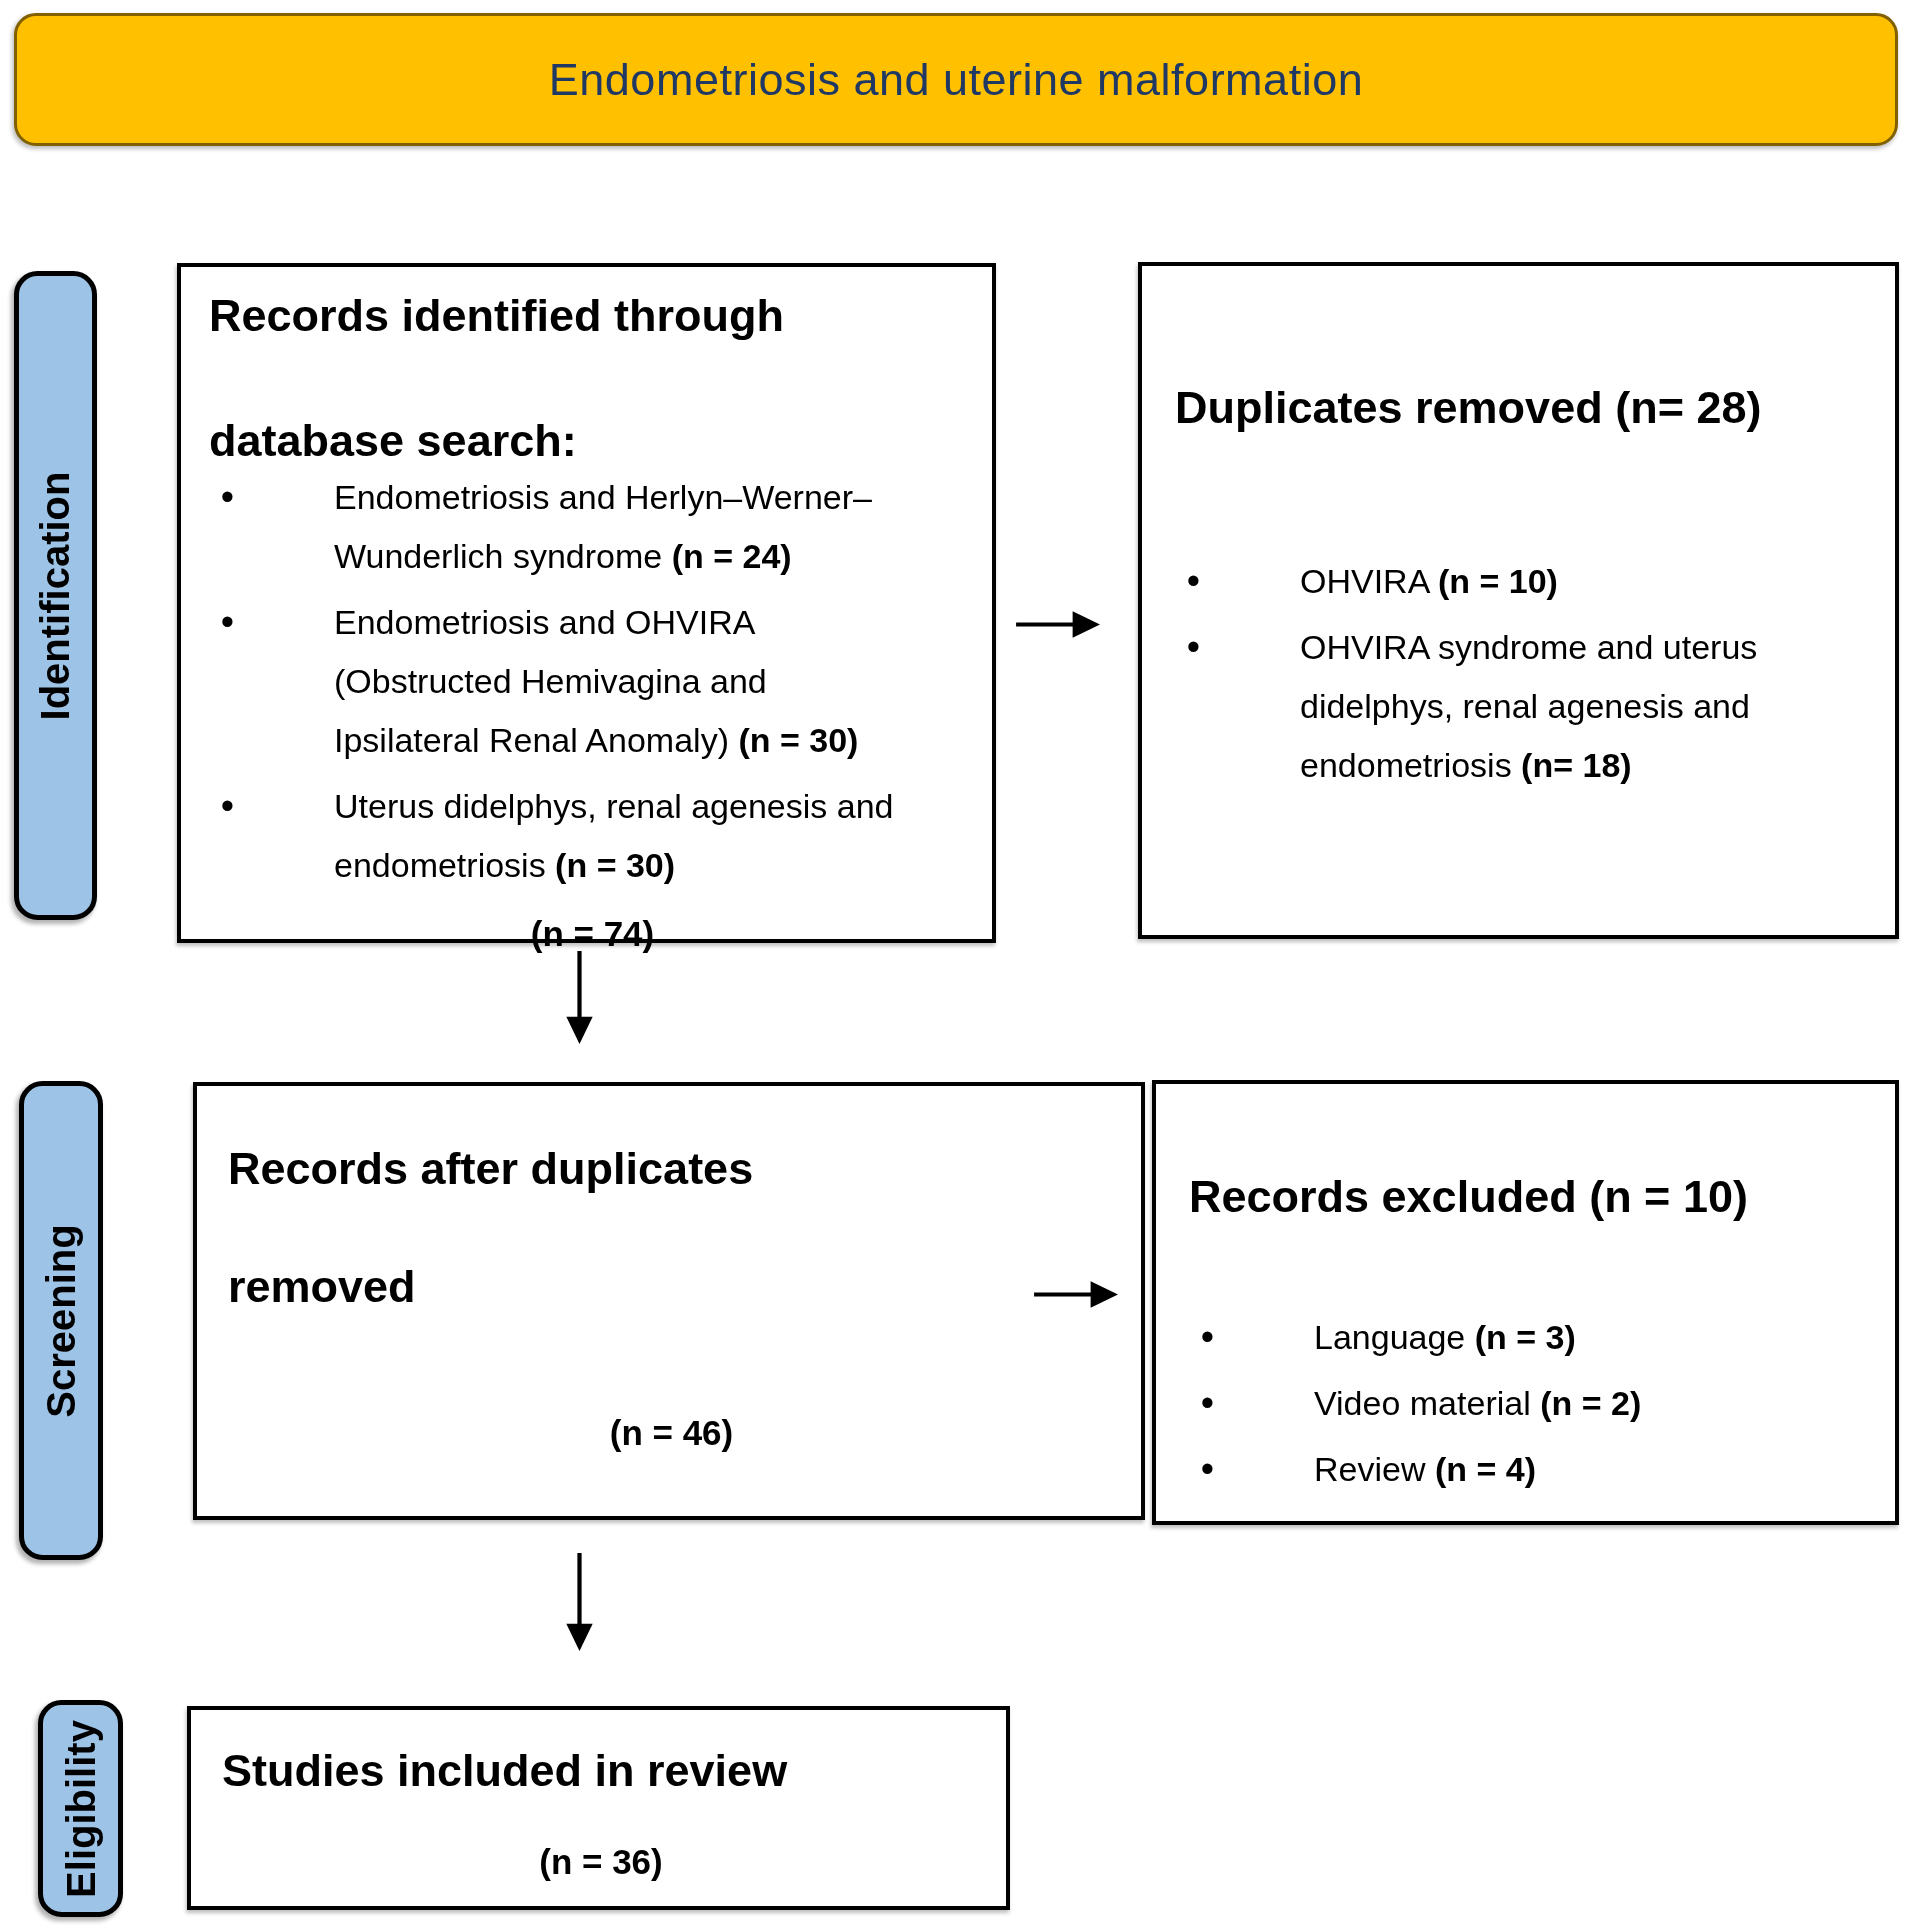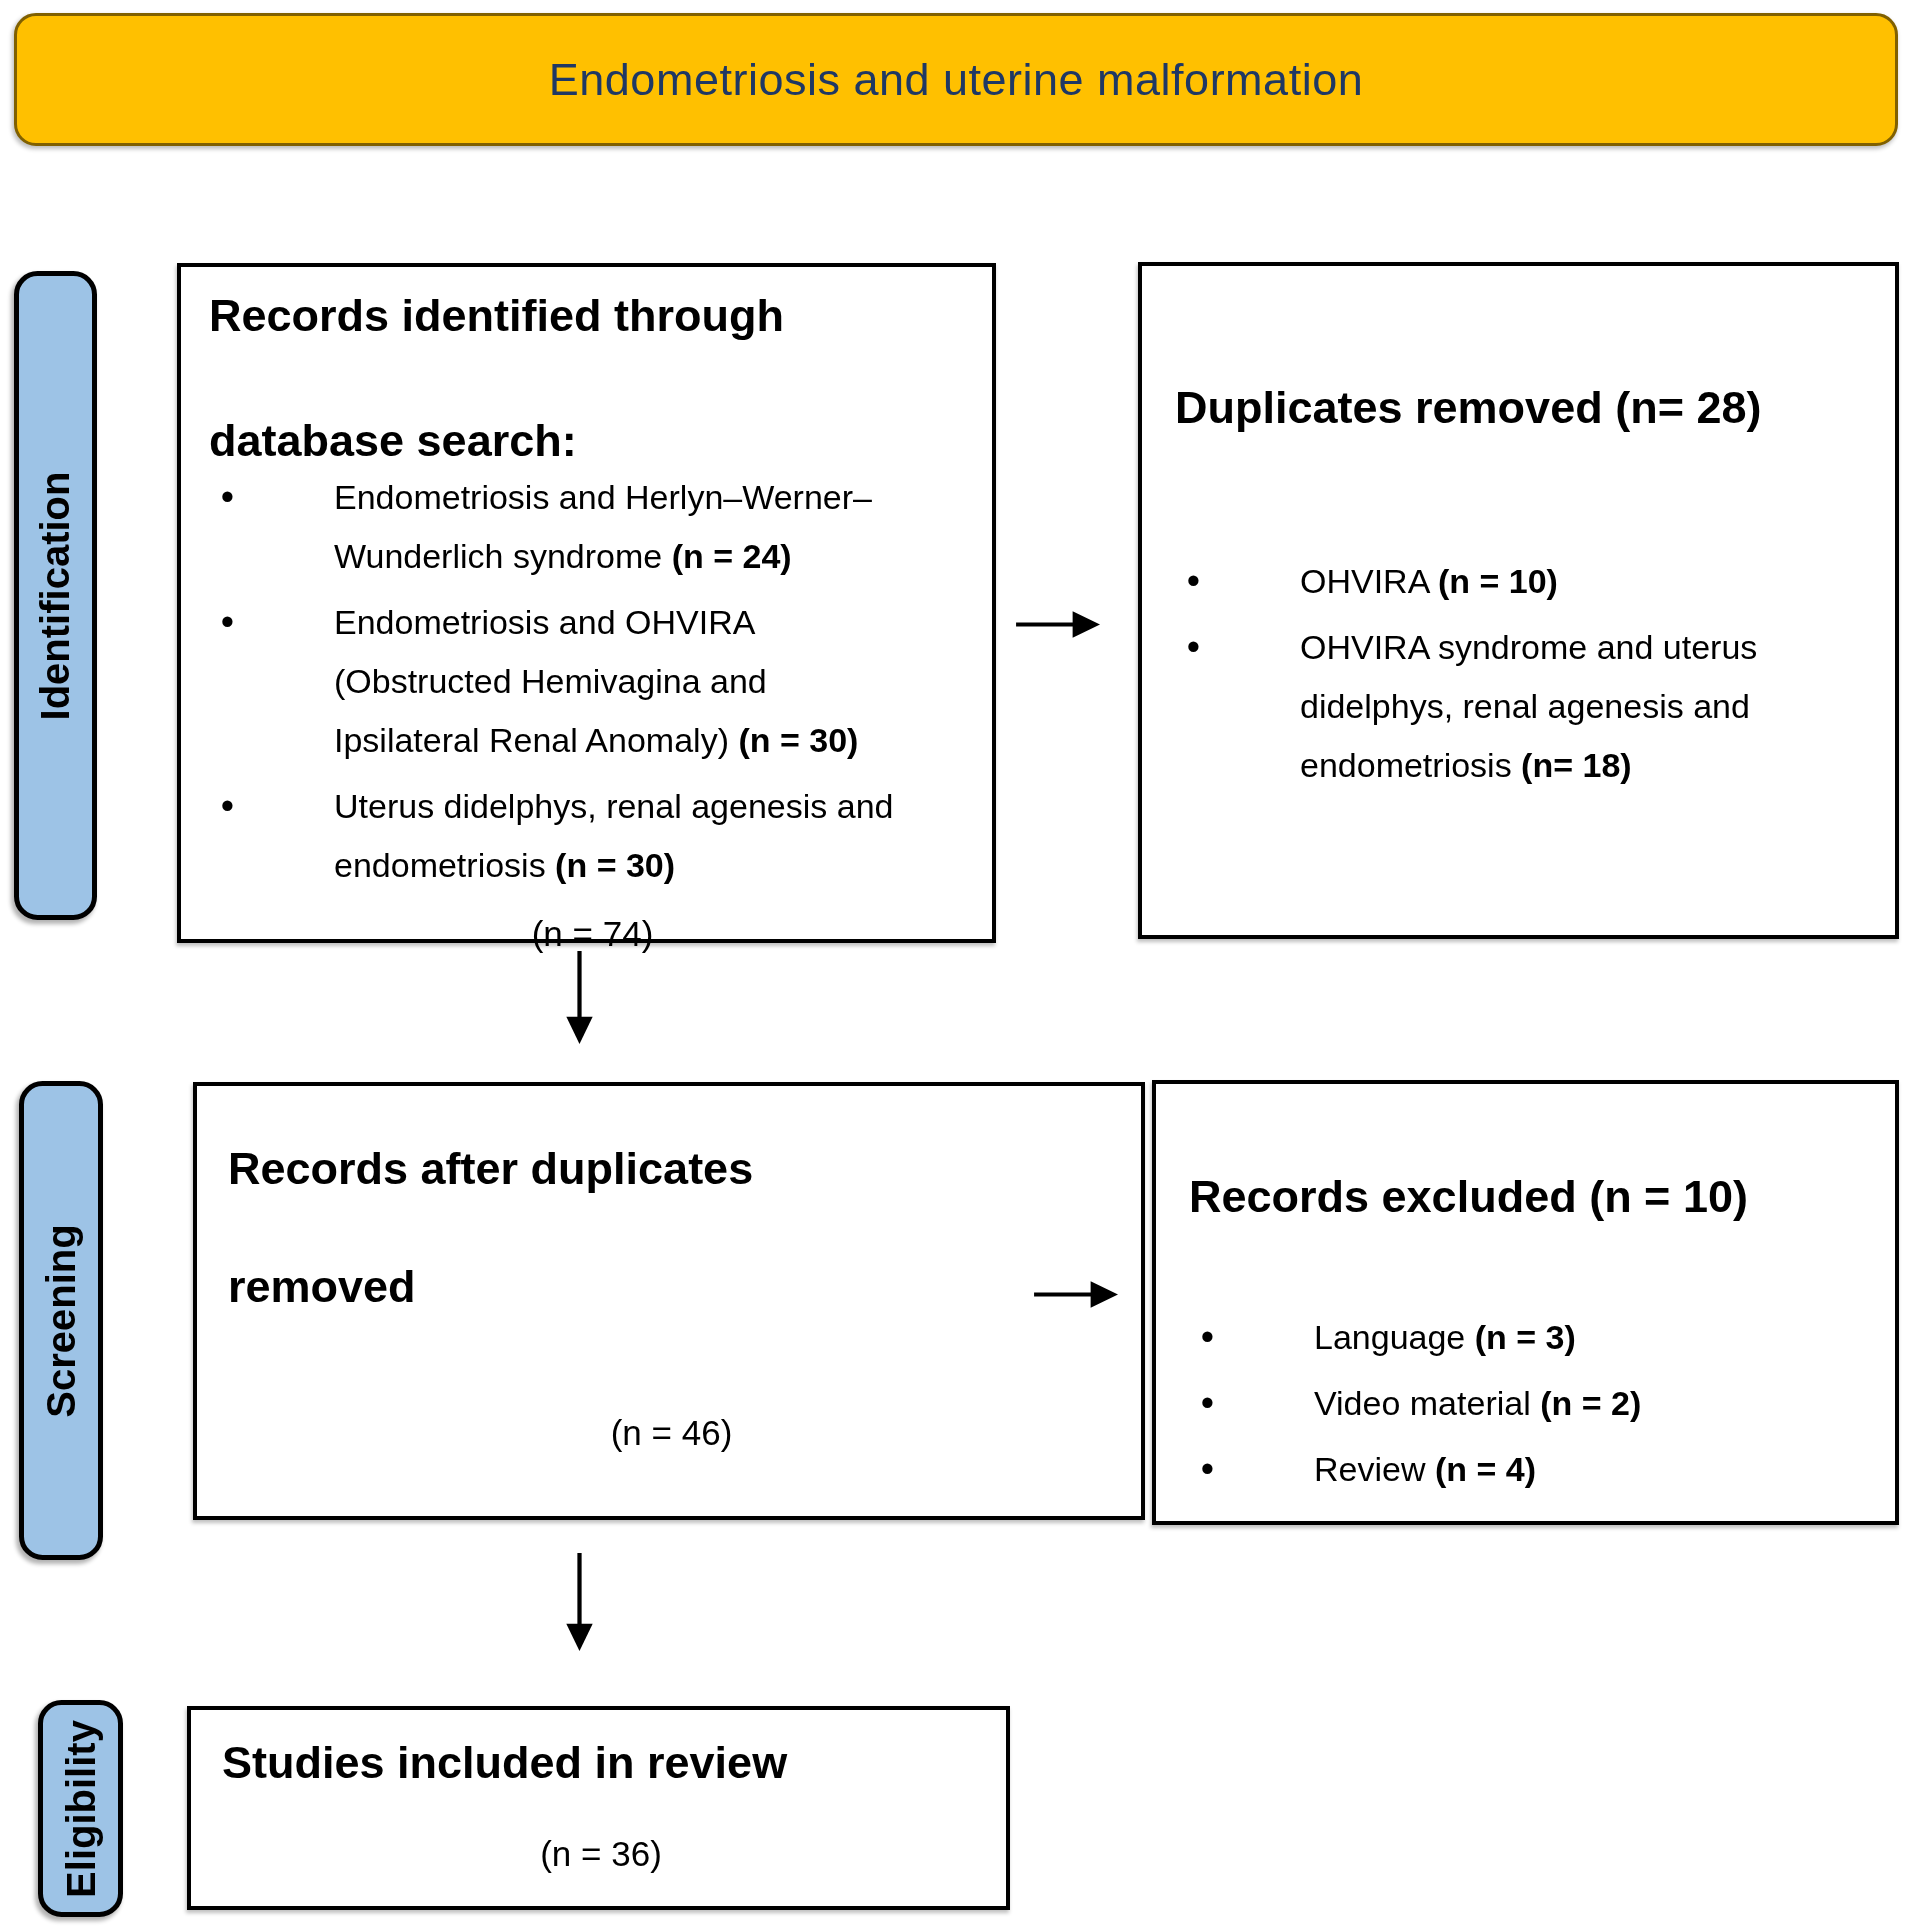--- a/index.html
+++ b/index.html
@@ -41,21 +41,21 @@
   .tab-eligibility{left:38px;top:1700px;width:85px;height:217px;}
   .fbox{
     position:absolute;background:#fff;
     border:4.7px solid var(--box-border);box-sizing:border-box;
     box-shadow:-1.4px 2.8px 3.8px rgba(0,0,0,.25);
   }
   .box-identified{left:177px;top:263px;width:819px;height:680px;padding:19px 16px 0 28px;}
   .box-duplicates{left:1138px;top:262px;width:761px;height:677px;padding:109px 26px 0 33px;}
   .box-after-duplicates{left:193px;top:1082px;width:952px;height:438px;padding:52px 26px 0 31px;}
   .box-excluded{left:1152px;top:1080px;width:747px;height:445px;padding:80px 26px 8px 33px;}
-  .box-included{left:187px;top:1706px;width:823px;height:204px;padding:20px 26px 0 31px;}
+  .box-included{left:187px;top:1706px;width:823px;height:204px;padding:28px 26px 0 31px;}
   .box-title{
     font-weight:700;font-size:45px;line-height:125px;
     margin:-33px 0 0 0;white-space:pre-line;
   }
   .box-title.tight{line-height:66px;margin:0;}
   .box-title.spread{line-height:118px;margin:-28px 0 0 0;}
   ul.blist{list-style:none;margin:0;padding:0;}
   .box-identified ul.blist{margin-top:-35px;}
   .box-duplicates ul.blist{margin-top:111px;}
   .box-excluded ul.blist{margin-top:78px;}
@@ -63,21 +63,21 @@
     position:relative;padding-left:125px;
     font-size:34px;line-height:59px;
   }
   ul.blist li + li{margin-top:7px;}
   ul.blist li::before{
     content:"\2022";position:absolute;left:11.8px;top:0;
     font-size:38px;line-height:59px;
   }
   .bt{white-space:pre-line;}
   .bc{font-weight:700;}
-  .n-total{text-align:center;font-weight:400;font-size:35px;line-height:59px;}
+  .n-total{text-align:center;font-weight:700;font-size:35px;line-height:59px;}
   .box-identified .n-total{margin-top:9.4px;}
   .box-after-duplicates .n-total{margin-top:57px;}
   .box-included .n-total{margin-top:28px;}
   .arrow{position:absolute;}
 </style>
 </head>
 <body>
 
 <div>
 

